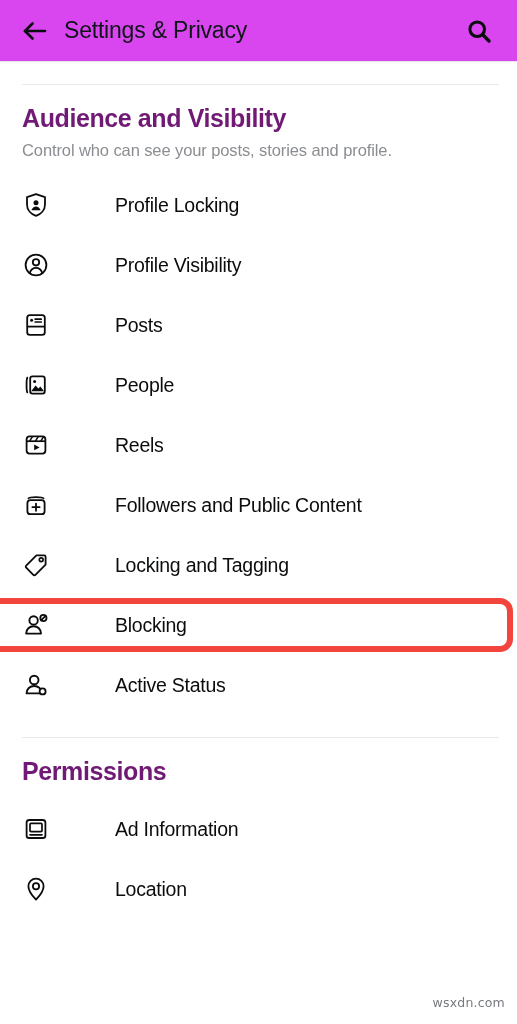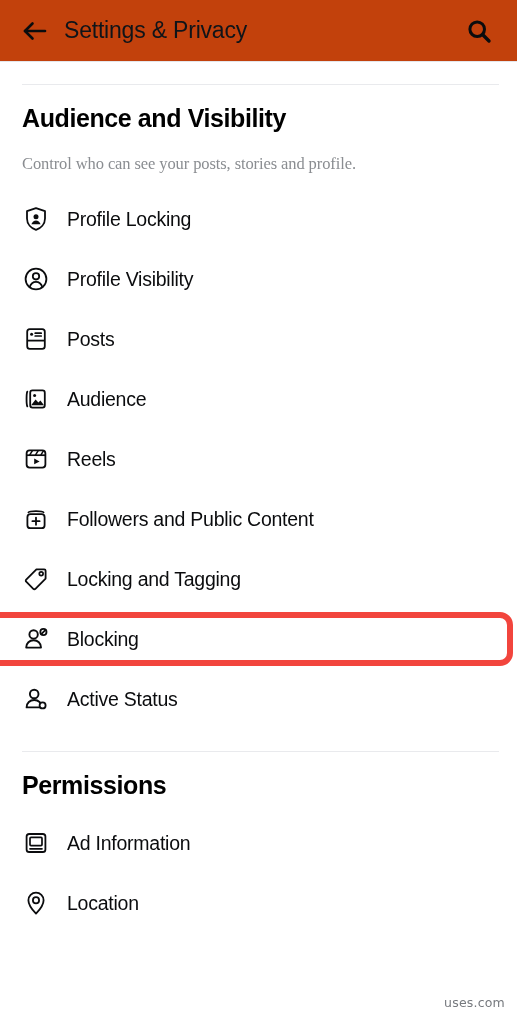--- a/index.html
+++ b/index.html
@@ -18,21 +18,21 @@
   }
 
   
   .header {
     position: relative;
     height: 62px;
     display: flex;
     align-items: center;
     padding: 0 18px 0 14px;
     border-bottom: 1px solid #e4e6eb;
-    background: #c2410c;
+    background: #d946ef;
   }
   .back-btn {
     width: 40px; height: 40px;
     display: flex; align-items: center; justify-content: center;
     flex: 0 0 auto;
   }
   .header-title {
     font-size: 23px;
     font-weight: 400;
     color: #0f1419;
@@ -54,44 +54,44 @@
     margin: 22px 18px 0 22px;
   }
 
   
   .section {
     padding: 0 18px 0 22px;
   }
   .section-title {
     font-size: 25px;
     font-weight: bold;
-    color: #000000;
+    color: #701a75;
     letter-spacing: -0.4px;
     margin-top: 19px;
   }
   .section-sub {
     font-size: 16.5px;
     color: #8a8d91;
     line-height: 24px;
-    margin-top: 19px;
+    margin-top: 5px;
     letter-spacing: -0.1px;
-    font-family: Liberation Serif, serif;
   }
 
   
   .list {
     margin-top: 13px;
   }
   .row {
     position: relative;
     display: flex;
     align-items: center;
     height: 60px;
     padding-left: 22px;
     padding-right: 18px;
+    gap: 48px;
   }
   .row .ico {
     width: 28px;
     height: 28px;
     flex: 0 0 28px;
     display: flex;
     align-items: center;
     justify-content: center;
   }
   .row .label {
@@ -192,21 +192,21 @@
 
     <div class="row">
       <span class="ico">
         <svg width="26" height="26" viewBox="0 0 26 26">
           <path d="M4.3 5.6 C3.3 7.6 3.3 18.4 4.3 20.4" stroke="#0b0c0e" stroke-width="1.8" fill="none" stroke-linecap="round"></path>
           <rect x="7.2" y="4.4" width="14.6" height="17.2" rx="2.3" stroke="#0b0c0e" stroke-width="1.8" fill="none"></rect>
           <circle cx="11.6" cy="9.4" r="1.5" fill="#0b0c0e"></circle>
           <path d="M8.1 19.2 L12.6 13.4 L15.4 16.6 L17.4 14.4 L21 19.2 Z" fill="#0b0c0e"></path>
         </svg>
       </span>
-      <span class="label">Audience</span>
+      <span class="label">People</span>
     </div>
 
     <div class="row">
       <span class="ico">
         <svg width="26" height="26" viewBox="0 0 26 26">
           <rect x="3.6" y="4.4" width="18.8" height="17.2" rx="3" stroke="#0b0c0e" stroke-width="1.8" fill="none"></rect>
           <path d="M3.6 9.2 H22.4" stroke="#0b0c0e" stroke-width="1.7"></path>
           <path d="M9.6 4.4 L6.6 9.2 M15.4 4.4 L12.4 9.2 M20.6 4.6 L17.8 9.2" stroke="#0b0c0e" stroke-width="1.5"></path>
           <path d="M11.2 12.5 L16.6 15.4 L11.2 18.3 Z" fill="#0b0c0e"></path>
         </svg>
@@ -285,15 +285,15 @@
         <svg width="26" height="26" viewBox="0 0 26 26">
           <path d="M13 2.6 C8.8 2.6 5.4 6 5.4 10.2 C5.4 15.8 13 23.6 13 23.6 C13 23.6 20.6 15.8 20.6 10.2 C20.6 6 17.2 2.6 13 2.6 Z" stroke="#0b0c0e" stroke-width="1.8" fill="none" stroke-linejoin="round"></path>
           <circle cx="13" cy="10.2" r="3.1" stroke="#0b0c0e" stroke-width="1.8" fill="none"></circle>
         </svg>
       </span>
       <span class="label">Location</span>
     </div>
 
   </div>
 
-  <div class="watermark">uses.com</div>
+  <div class="watermark">wsxdn.com</div>
 
 </div>
 
 </body></html>

